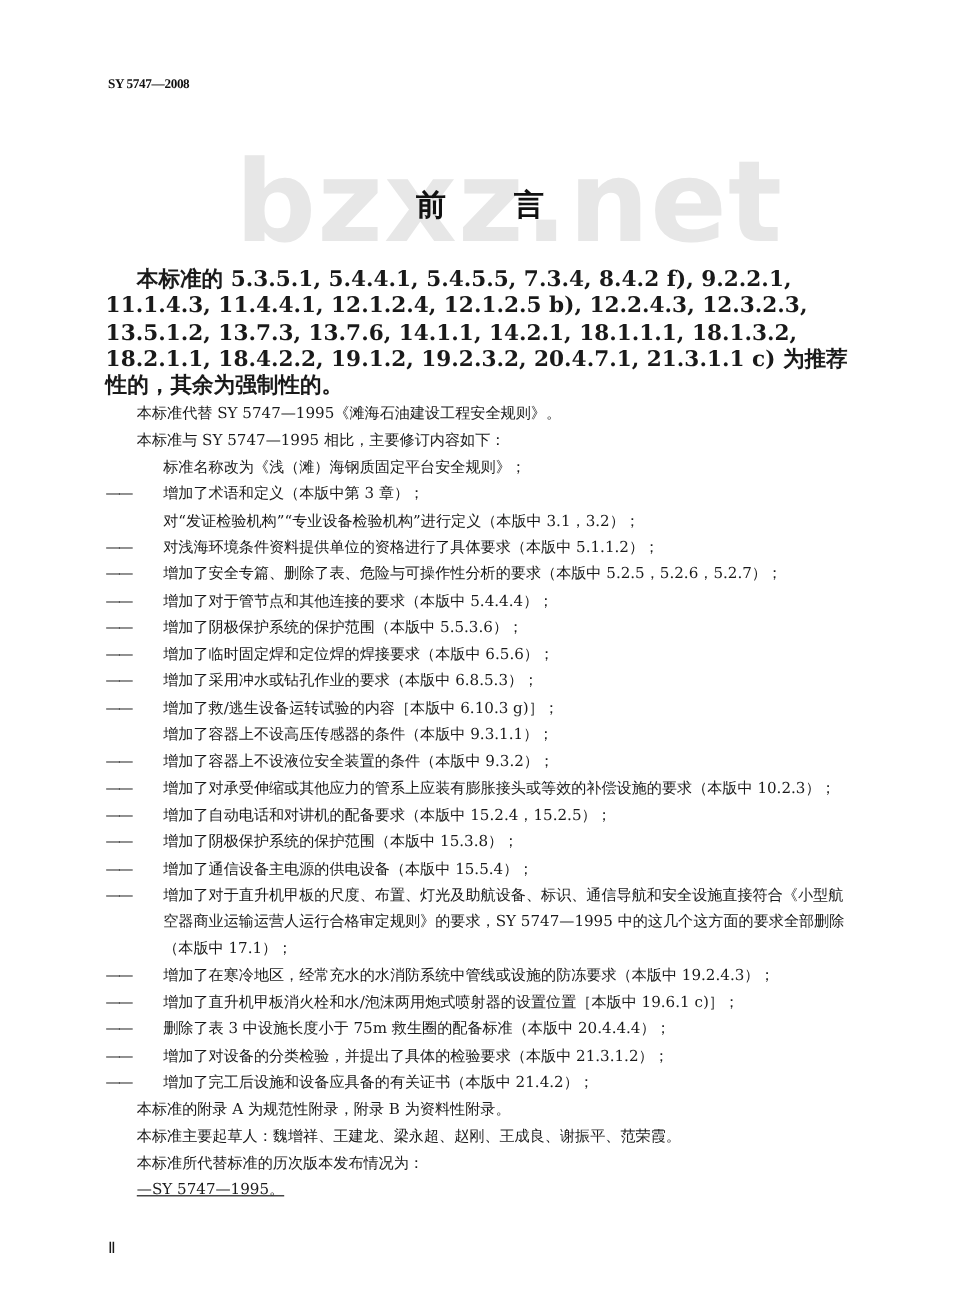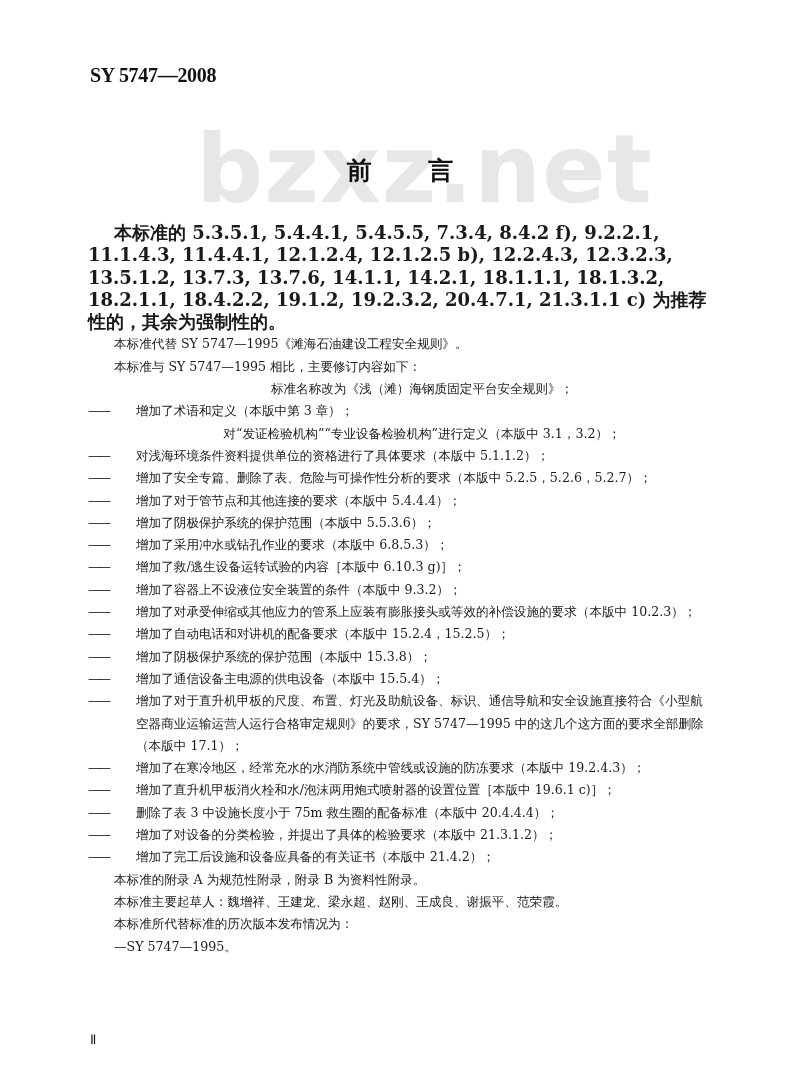--- a/index.html
+++ b/index.html
@@ -1,34 +1,34 @@
 <!DOCTYPE html>
 <html><head>
 <meta charset="utf-8">
 <style>
   html, body { margin: 0; padding: 0; background: #ffffff; }
   body { width: 800px; height: 1090px; position: relative; overflow: hidden;
          font-family: "DejaVu Serif", "Liberation Serif", serif; color: #1a1a1a; }
   .header-code { position: absolute; left: 90px; top: 64px; font-family: "Liberation Serif", serif;
-         font-weight: bold; font-size: 20px; letter-spacing: -0.3px; color: #111; }
+         font-weight: bold; font-size: 11px; letter-spacing: -0.3px; color: #111; }
   .watermark { position: absolute; left: 196px; top: 120px; width: 380px; text-align: center;
          font-family: "DejaVu Sans", sans-serif; font-weight: bold; font-size: 94px;
          color: #e7e7e7; letter-spacing: 1px; line-height: 100px; z-index: 0; }
   .title { position: absolute; left: 0; width: 800px; top: 154px; text-align: center; z-index: 1;
          font-family: "DejaVu Sans", sans-serif; font-weight: bold; font-size: 25px; color: #111; }
   .title span { display: inline-block; margin: 0 24px; }
   .content { position: absolute; left: 88px; top: 222px; width: 620px; z-index: 1;
          font-size: 12.6px; line-height: 22.3px; }
   .p { margin: 0; white-space: normal; }
   .p.indent { text-indent: 26px; }
   .p.bold-par { font-weight: bold; text-indent: 26px; font-size: 18px; }
   .item { margin: 0; padding-left: 48px; text-indent: -48px; }
-  .item.noDash { padding-left: 48px; text-indent: 0; text-align: center; }
+  .item.noDash { padding-left: 48px; text-indent: 0; }
   .item .dash { display: inline-block; width: 48px; text-indent: 0; letter-spacing: -2px; }
-  .tail { margin: 0; padding-left: 26px; }
+  .tail { margin: 0; padding-left: 26px; text-decoration: underline; }
   .page-num { position: absolute; left: 90px; top: 1032px; font-size: 13px; font-family: "Liberation Serif", serif; }
 </style>
 </head>
 <body>
 
 <div>
   <div class="header-code">SY 5747—2008</div>
 
   <div class="watermark">bzxz.net</div>
 
@@ -43,22 +43,24 @@
     <p class="p indent">本标准与 SY 5747—1995 相比，主要修订内容如下：</p>
 
     <div id="changes-list">
         <p class="item noDash"><span>标准名称改为《浅（滩）海钢质固定平台安全规则》；</span></p>
         <p class="item"><span class="dash">——</span><span>增加了术语和定义（本版中第 3 章）；</span></p>
         <p class="item noDash"><span>对“发证检验机构”“专业设备检验机构”进行定义（本版中 3.1，3.2）；</span></p>
         <p class="item"><span class="dash">——</span><span>对浅海环境条件资料提供单位的资格进行了具体要求（本版中 5.1.1.2）；</span></p>
         <p class="item"><span class="dash">——</span><span>增加了安全专篇、删除了表、危险与可操作性分析的要求（本版中 5.2.5，5.2.6，5.2.7）；</span></p>
         <p class="item"><span class="dash">——</span><span>增加了对于管节点和其他连接的要求（本版中 5.4.4.4）；</span></p>
         <p class="item"><span class="dash">——</span><span>增加了阴极保护系统的保护范围（本版中 5.5.3.6）；</span></p>
+        <p class="item"><span class="dash">——</span><span>增加了临时固定焊和定位焊的焊接要求（本版中 6.5.6）；</span></p>
         <p class="item"><span class="dash">——</span><span>增加了采用冲水或钻孔作业的要求（本版中 6.8.5.3）；</span></p>
         <p class="item"><span class="dash">——</span><span>增加了救/逃生设备运转试验的内容［本版中 6.10.3 g)］；</span></p>
+        <p class="item noDash"><span>增加了容器上不设高压传感器的条件（本版中 9.3.1.1）；</span></p>
         <p class="item"><span class="dash">——</span><span>增加了容器上不设液位安全装置的条件（本版中 9.3.2）；</span></p>
         <p class="item"><span class="dash">——</span><span>增加了对承受伸缩或其他应力的管系上应装有膨胀接头或等效的补偿设施的要求（本版中 10.2.3）；</span></p>
         <p class="item"><span class="dash">——</span><span>增加了自动电话和对讲机的配备要求（本版中 15.2.4，15.2.5）；</span></p>
         <p class="item"><span class="dash">——</span><span>增加了阴极保护系统的保护范围（本版中 15.3.8）；</span></p>
         <p class="item"><span class="dash">——</span><span>增加了通信设备主电源的供电设备（本版中 15.5.4）；</span></p>
         <p class="item"><span class="dash">——</span><span>增加了对于直升机甲板的尺度、布置、灯光及助航设备、标识、通信导航和安全设施直接符合《小型航空器商业运输运营人运行合格审定规则》的要求，SY 5747—1995 中的这几个这方面的要求全部删除（本版中 17.1）；</span></p>
         <p class="item"><span class="dash">——</span><span>增加了在寒冷地区，经常充水的水消防系统中管线或设施的防冻要求（本版中 19.2.4.3）；</span></p>
         <p class="item"><span class="dash">——</span><span>增加了直升机甲板消火栓和水/泡沫两用炮式喷射器的设置位置［本版中 19.6.1 c)］；</span></p>
         <p class="item"><span class="dash">——</span><span>删除了表 3 中设施长度小于 75m 救生圈的配备标准（本版中 20.4.4.4）；</span></p>
         <p class="item"><span class="dash">——</span><span>增加了对设备的分类检验，并提出了具体的检验要求（本版中 21.3.1.2）；</span></p>

